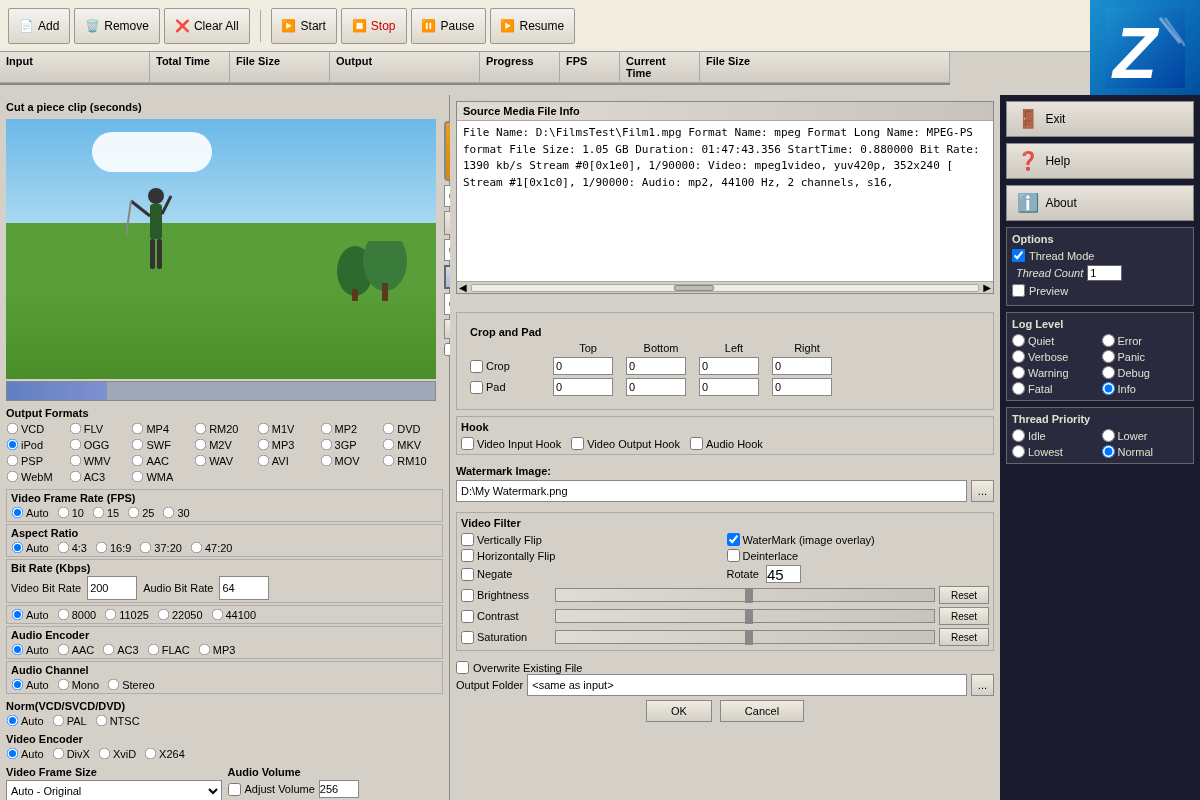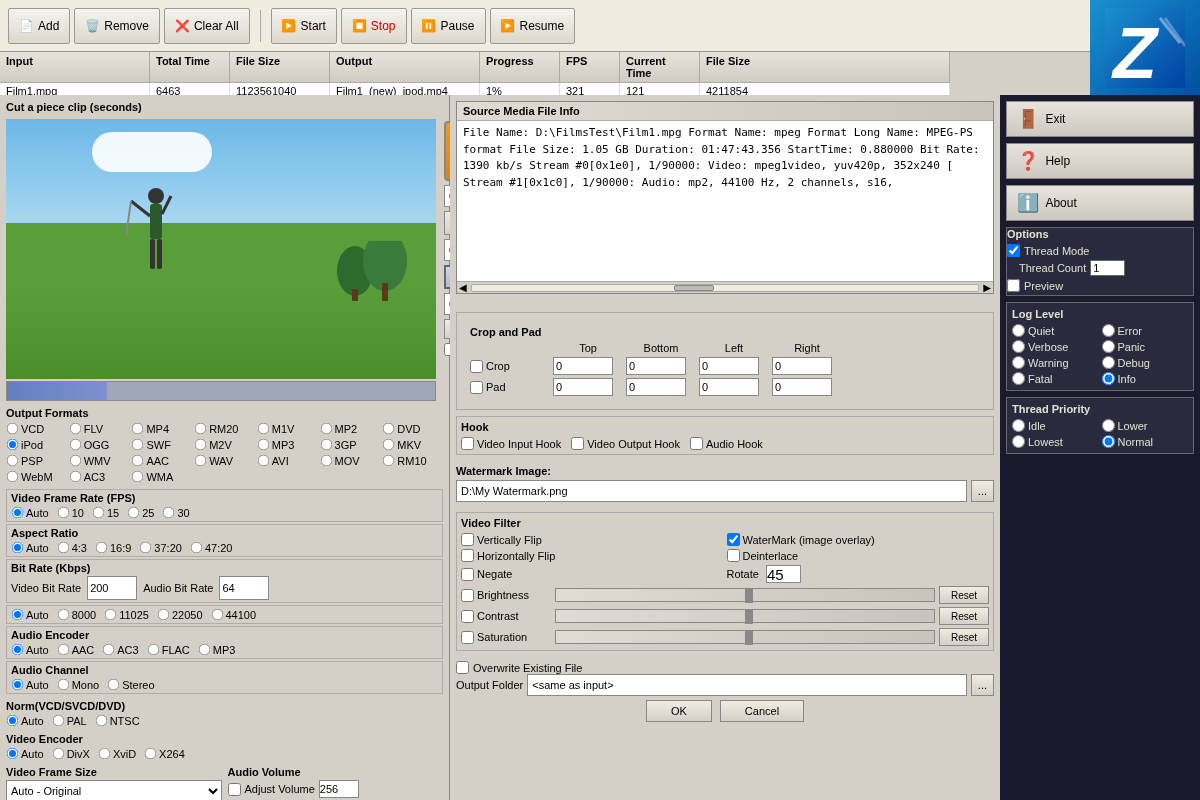--- a/index.html
+++ b/index.html
@@ -456,20 +456,21 @@
       background: linear-gradient(to bottom, #e8e4dc, #ccc8c0);
       border: 1px solid #888;
       cursor: pointer;
       font-size: 12px;
       width: 100%;
     }
 
     .options-box {
       border: 1px solid #666;
       background: #2a2a3e;
+      padding: 5px;
       color: #e0e0d0;
     }
     .options-title {
       font-size: 11px;
       font-weight: bold;
       color: #e0e0d0;
       margin-bottom: 4px;
     }
     .option-row {
       display: flex;
@@ -669,30 +670,20 @@
   <div class="file-table-header">
     <div class="col col-input">Input</div>
     <div class="col col-totaltime">Total Time</div>
     <div class="col col-filesize">File Size</div>
     <div class="col col-output">Output</div>
     <div class="col col-progress">Progress</div>
     <div class="col col-fps">FPS</div>
     <div class="col col-curtime">Current Time</div>
     <div class="col col-outsize">File Size</div>
   </div>
-  <div class="file-table-row">
-    <div class="col col-input">Film1.mpg</div>
-    <div class="col col-totaltime">6463</div>
-    <div class="col col-filesize">1123561040</div>
-    <div class="col col-output">Film1_(new)_ipod.mp4</div>
-    <div class="col col-progress">1%</div>
-    <div class="col col-fps">321</div>
-    <div class="col col-curtime">121</div>
-    <div class="col col-outsize">4211854</div>
-  </div>
 </div>
 
 <div class="main-area">
 
   <div class="left-panel">
     <div class="panel-title">Cut a piece clip (seconds)</div>
 
     <div class="left-panel-inner">
       <div class="video-time-area">
         <div class="video-preview">
@@ -1220,21 +1211,21 @@
       <span>About</span>
     </button>
 
     <div class="options-box">
       <div class="options-title">Options</div>
       <div class="option-row">
         <input type="checkbox" id="tm1" checked="" style="">
         <label for="tm1">Thread Mode</label>
       </div>
       <div class="option-row">
-        <span style="margin-left:12px;">Thread Count</span>
+        <span style="margin-left:4px;font-style:italic;">Thread Count</span>
         <input type="text" value="1" style="">
       </div>
       <div class="option-row">
         <input type="checkbox" id="pv1" style="">
         <label for="pv1">Preview</label>
       </div>
     </div>
 
     <div class="log-box">
       <div class="log-title">Log Level</div>

